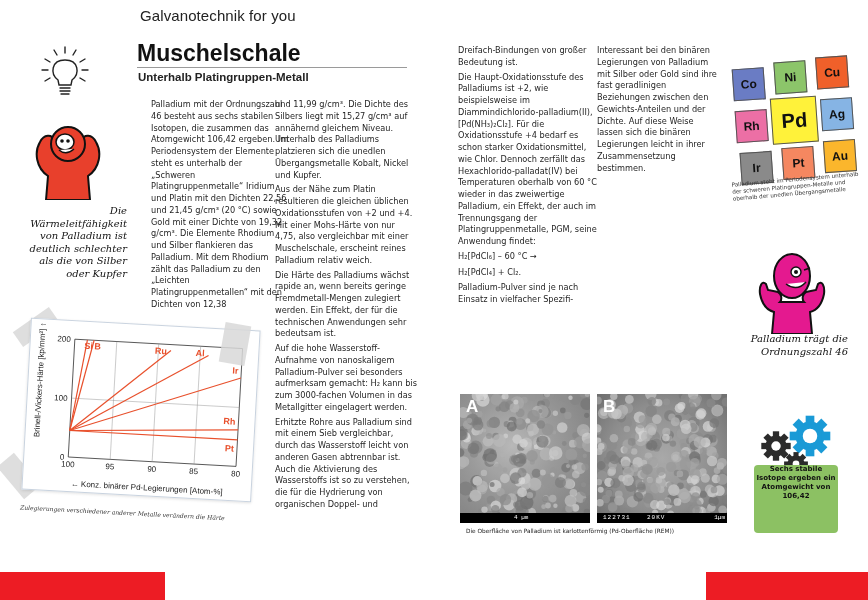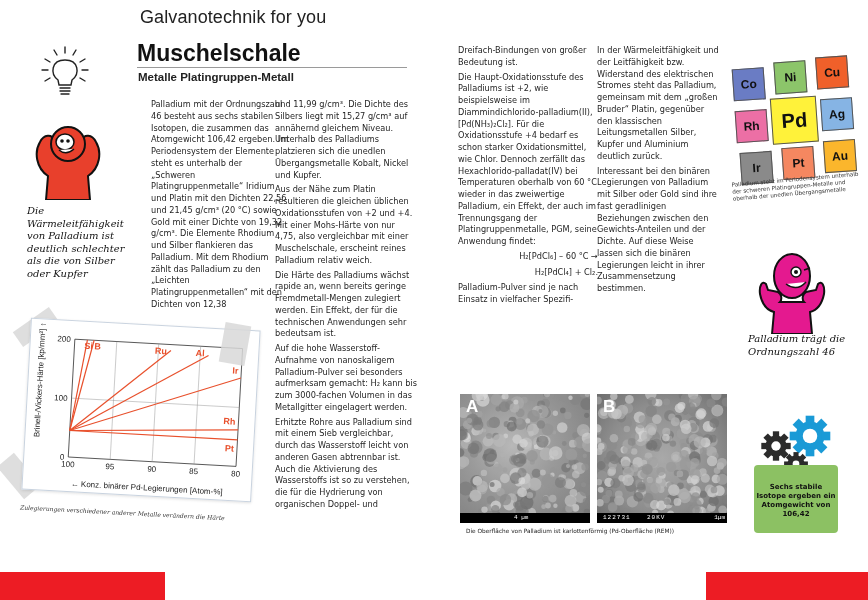--- a/index.html
+++ b/index.html
@@ -1,35 +1,35 @@
 <!DOCTYPE html>
 <html><head>
 <meta charset="utf-8">
 <style>
   * { box-sizing: border-box; margin: 0; padding: 0; }
   html, body { width: 868px; height: 600px; overflow: hidden; background: #ffffff; }
   body { position: relative; font-family: "DejaVu Sans", sans-serif; color: #1a1a1a; }
 
   .abs { position: absolute; }
 
-  .running-header { left: 140px; top: 7px; font-family: "Liberation Sans", sans-serif; font-size: 18px; color: #222; letter-spacing: 0.1px; }
+  .running-header { left: 140px; top: 7px; font-family: "Liberation Sans", sans-serif; font-size: 15px; color: #222; letter-spacing: 0.1px; }
 
   .title { left: 137px; top: 40px; font-family: "Liberation Sans", sans-serif; font-size: 23px; color: #111; }
   .title-rule { left: 137px; top: 67px; width: 270px; height: 1px; background: #9a9a9a; }
   .subtitle { left: 138px; top: 71px; font-family: "Liberation Sans", sans-serif; font-size: 11.5px; color: #222; }
 
   .col { font-family: "DejaVu Sans", sans-serif; font-size: 8.2px; line-height: 11.75px; color: #1f1f1f; }
   .col p { margin-bottom: 3px; }
-  .col p.formula { margin-bottom: 4px; text-align: right; }
+  .col p.formula { margin-bottom: 4px; }
   .col1 { left: 138px; top: 99px; width: 138px; margin-left: 13px; }
   .col2 { left: 275px; top: 99px; width: 143px; }
   .col3 { left: 458px; top: 45px; width: 140px; }
   .col4 { left: 597px; top: 45px; width: 124px; }
 
-  .sidenote { font-family: "DejaVu Serif", serif; font-style: italic; font-size: 10px; line-height: 12.5px; color: #111; }
+  .sidenote { font-family: "DejaVu Serif", serif; font-style: italic; font-size: 10px; line-height: 12.5px; color: #111; text-align: right; }
   .sidenote-left { left: 27px; top: 205px; width: 100px; }
   .sidenote-right { left: 748px; top: 333px; width: 100px; }
 
   .chart-card { left: 26px; top: 324px; width: 230px; height: 172px; background: #fff; border: 1px solid #c9d3df; transform: rotate(3.2deg); box-shadow: 0 1px 3px rgba(0,0,0,0.12); }
   .tape { background: #d8d8d8; opacity: 0.85; }
   .tape1 { left: 14px; top: 318px; width: 44px; height: 18px; transform: rotate(-35deg); }
   .tape2 { left: 222px; top: 324px; width: 26px; height: 40px; transform: rotate(10deg); }
   .tape3 { left: 8px; top: 455px; width: 22px; height: 42px; transform: rotate(-40deg); }
   .chart-caption { left: 20px; top: 510px; width: 250px; font-family: "DejaVu Serif", serif; font-style: italic; font-size: 6px; color: #333; transform: rotate(3deg); }
 
@@ -43,21 +43,21 @@
   .sem-b { left: 137px; top: 0; background: radial-gradient(circle at 50% 50%, #a9a9a9 0, #8d8d8d 60%, #6d6d6d 100%); }
   .sem .texture { position: absolute; inset: 0; }
   .sem-letter { position: absolute; left: 6px; top: 3px; font-family: "Liberation Sans", sans-serif; font-weight: bold; font-size: 17px; color: #fff; }
   .sem-bar { position: absolute; left: 0; right: 0; bottom: 0; height: 10px; background: #000; color: #fff; font-family: "Liberation Mono", monospace; font-size: 6px; line-height: 10px; }
   .sem-a .sem-bar span { position: absolute; left: 54px; }
   .sem-b .sem-bar span.l { position: absolute; left: 6px; letter-spacing: 1px; }
   .sem-b .sem-bar span.m { position: absolute; left: 50px; letter-spacing: 1px; }
   .sem-b .sem-bar span.r { position: absolute; right: 2px; }
   .sem-caption { left: 466px; top: 528px; font-size: 5.8px; color: #222; }
 
-  .green-box { left: 754px; top: 465px; width: 84px; height: 68px; background: #8cc163; border-radius: 4px; font-family: "DejaVu Sans", sans-serif; font-weight: bold; font-size: 7px; line-height: 9px; text-align: center; color: #111; padding-top: 18px; }
+  .green-box { left: 754px; top: 465px; width: 84px; height: 68px; background: #8cc163; border-radius: 4px; font-family: "DejaVu Sans", sans-serif; font-weight: bold; font-size: 7px; line-height: 9px; text-align: center; color: #111; }
 
   .red-bar { background: #ed1c24; height: 28px; top: 572px; }
   .red-left { left: 0; width: 165px; }
   .red-right { left: 706px; width: 162px; }
 </style>
 </head>
 <body>
 
 <div class="abs running-header">Galvanotechnik for you</div>
 
@@ -91,41 +91,40 @@
     <circle cx="34" cy="23" r="1.8" fill="#111"></circle>
       <circle cx="40" cy="23" r="1.8" fill="#111"></circle>
     <path d="M31 32 Q38 38 46 31" fill="#fff" stroke="#111" stroke-width="1.5"></path>
   </svg>
 </div>
 
 <div class="abs sidenote sidenote-left">Die Wärmeleitfähigkeit von Palladium ist deutlich schlechter als die von Silber oder Kupfer</div>
 
 <h1 class="abs title">Muschelschale</h1>
 <div class="abs title-rule"></div>
-<h2 class="abs subtitle">Metalle Platingruppen-Metall</h2>
+<h2 class="abs subtitle">Unterhalb Platingruppen-Metall</h2>
 
 <div class="abs col col1">
   <p>Palladium mit der Ordnungszahl 46 besteht aus sechs stabilen Isotopen, die zusammen das Atomgewicht 106,42 ergeben. Im Periodensystem der Elemente steht es unterhalb der „Schweren Platingruppenmetalle“ Iridium und Platin mit den Dichten 22,56 und 21,45 g/cm³ (20 °C) sowie Gold mit einer Dichte von 19,32 g/cm³. Die Elemente Rhodium und Silber flankieren das Palladium. Mit dem Rhodium zählt das Palladium zu den „Leichten Platingruppenmetallen“ mit den Dichten von 12,38</p>
 </div>
 <div class="abs col col2">
   <p>und 11,99 g/cm³. Die Dichte des Silbers liegt mit 15,27 g/cm³ auf annähernd gleichem Niveau. Unterhalb des Palladiums platzieren sich die unedlen Übergangsmetalle Kobalt, Nickel und Kupfer.</p>
   <p>Aus der Nähe zum Platin resultieren die gleichen üblichen Oxidationsstufen von +2 und +4. Mit einer Mohs-Härte von nur 4,75, also vergleichbar mit einer Muschelschale, erscheint reines Palladium relativ weich.</p>
   <p>Die Härte des Palladiums wächst rapide an, wenn bereits geringe Fremdmetall-Mengen zulegiert werden. Ein Effekt, der für die technischen Anwendungen sehr bedeutsam ist.</p>
   <p>Auf die hohe Wasserstoff-Aufnahme von nanoskaligem Palladium-Pulver sei besonders aufmerksam gemacht: H₂ kann bis zum 3000-fachen Volumen in das Metallgitter eingelagert werden.</p>
   <p>Erhitzte Rohre aus Palladium sind mit einem Sieb vergleichbar, durch das Wasserstoff leicht von anderen Gasen abtrennbar ist. Auch die Aktivierung des Wasserstoffs ist so zu verstehen, die für die Hydrierung von organischen Doppel- und</p>
 </div>
 <div class="abs col col3">
   <p>Dreifach-Bindungen von großer Bedeutung ist.</p>
   <p>Die Haupt-Oxidationsstufe des Palladiums ist +2, wie beispielsweise im Diammindichlorido-palladium(II), [Pd(NH₃)₂Cl₂]. Für die Oxidationsstufe +4 bedarf es schon starker Oxidationsmittel, wie Chlor. Dennoch zerfällt das Hexachlorido-palladat(IV) bei Temperaturen oberhalb von 60 °C wieder in das zweiwertige Palladium, ein Effekt, der auch im Trennungsgang der Platingruppenmetalle, PGM, seine Anwendung findet:</p>
   <p class="formula">H₂[PdCl₆] – 60 °C →</p>
   <p class="formula">H₂[PdCl₄] + Cl₂.</p>
   <p>Palladium-Pulver sind je nach Einsatz in vielfacher Spezifi-</p>
 </div>
 <div class="abs col col4">
-  <p>In der Wärmeleitfähigkeit und der Leitfähigkeit bzw. Widerstand des elektrischen Stromes steht das Palladium, gemeinsam mit dem „großen Bruder“ Platin, gegenüber den klassischen Leitungsmetallen Silber, Kupfer und Aluminium deutlich zurück.</p>
   <p>Interessant bei den binären Legierungen von Palladium mit Silber oder Gold sind ihre fast geradlinigen Beziehungen zwischen den Gewichts-Anteilen und der Dichte. Auf diese Weise lassen sich die binären Legierungen leicht in ihrer Zusammensetzung bestimmen.</p>
 </div>
 
 <div class="abs pse" id="pse">
     <div class="tile" style="left: 8px; top: 10px; width: 32px; height: 32px; background: rgb(106, 124, 196);">Co</div>
     <div class="tile" style="left: 50px; top: 6px; width: 32px; height: 32px; background: rgb(140, 197, 106);">Ni</div>
     <div class="tile" style="left: 92px; top: 4px; width: 32px; height: 32px; background: rgb(240, 96, 42);">Cu</div>
     <div class="tile" style="left: 8px; top: 52px; width: 32px; height: 32px; background: rgb(236, 111, 165);">Rh</div>
     <div class="tile" style="left: 44px; top: 42px; width: 46px; height: 46px; background: rgb(255, 242, 58); font-size: 20px;">Pd</div>
     <div class="tile" style="left: 94px; top: 46px; width: 32px; height: 32px; background: rgb(134, 180, 228);">Ag</div>

